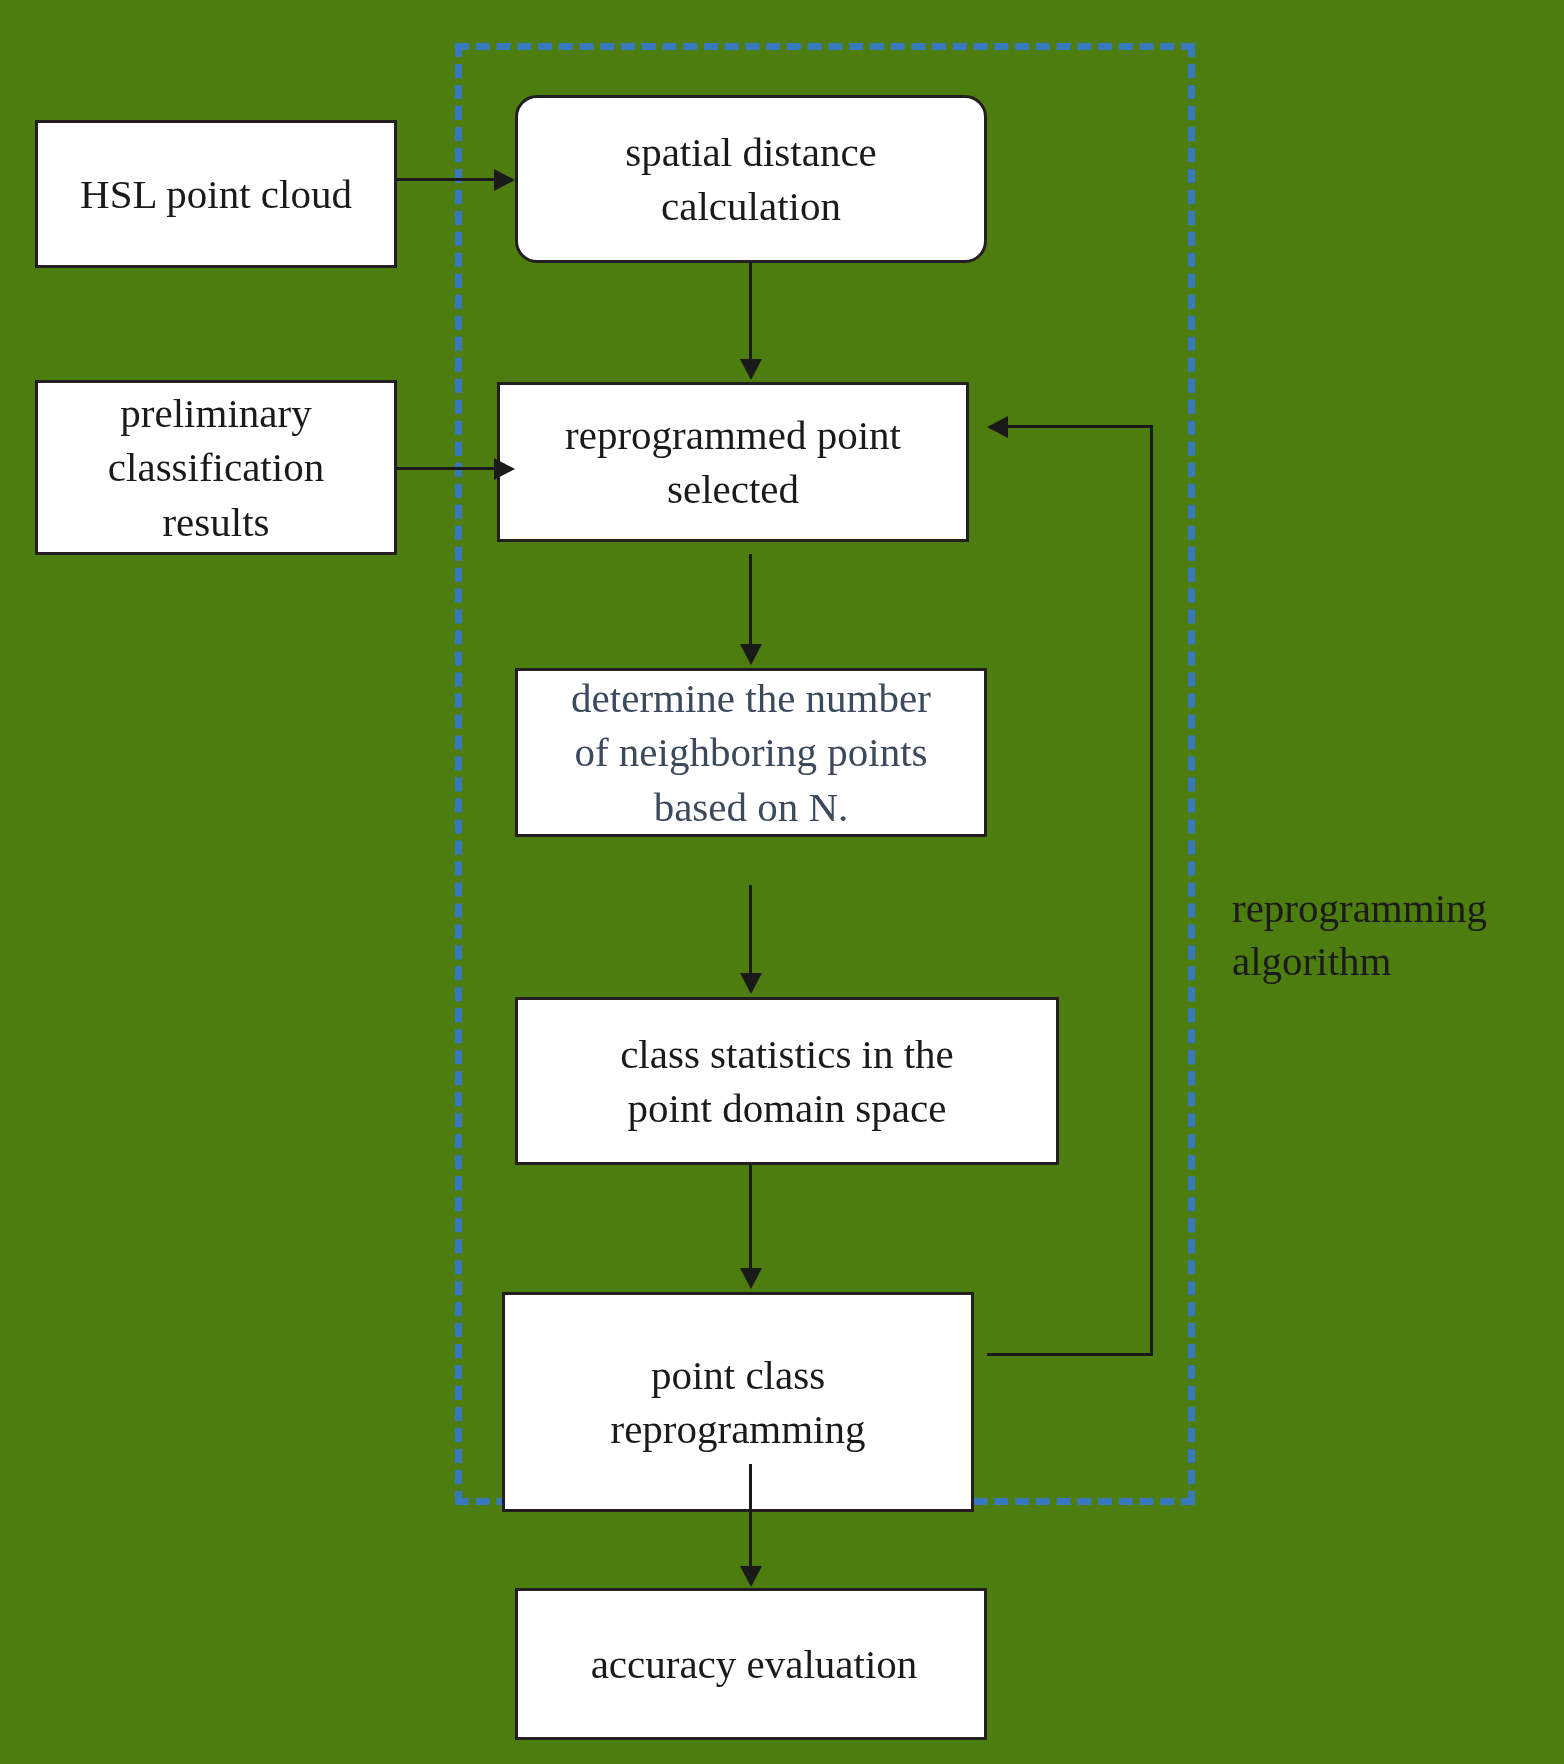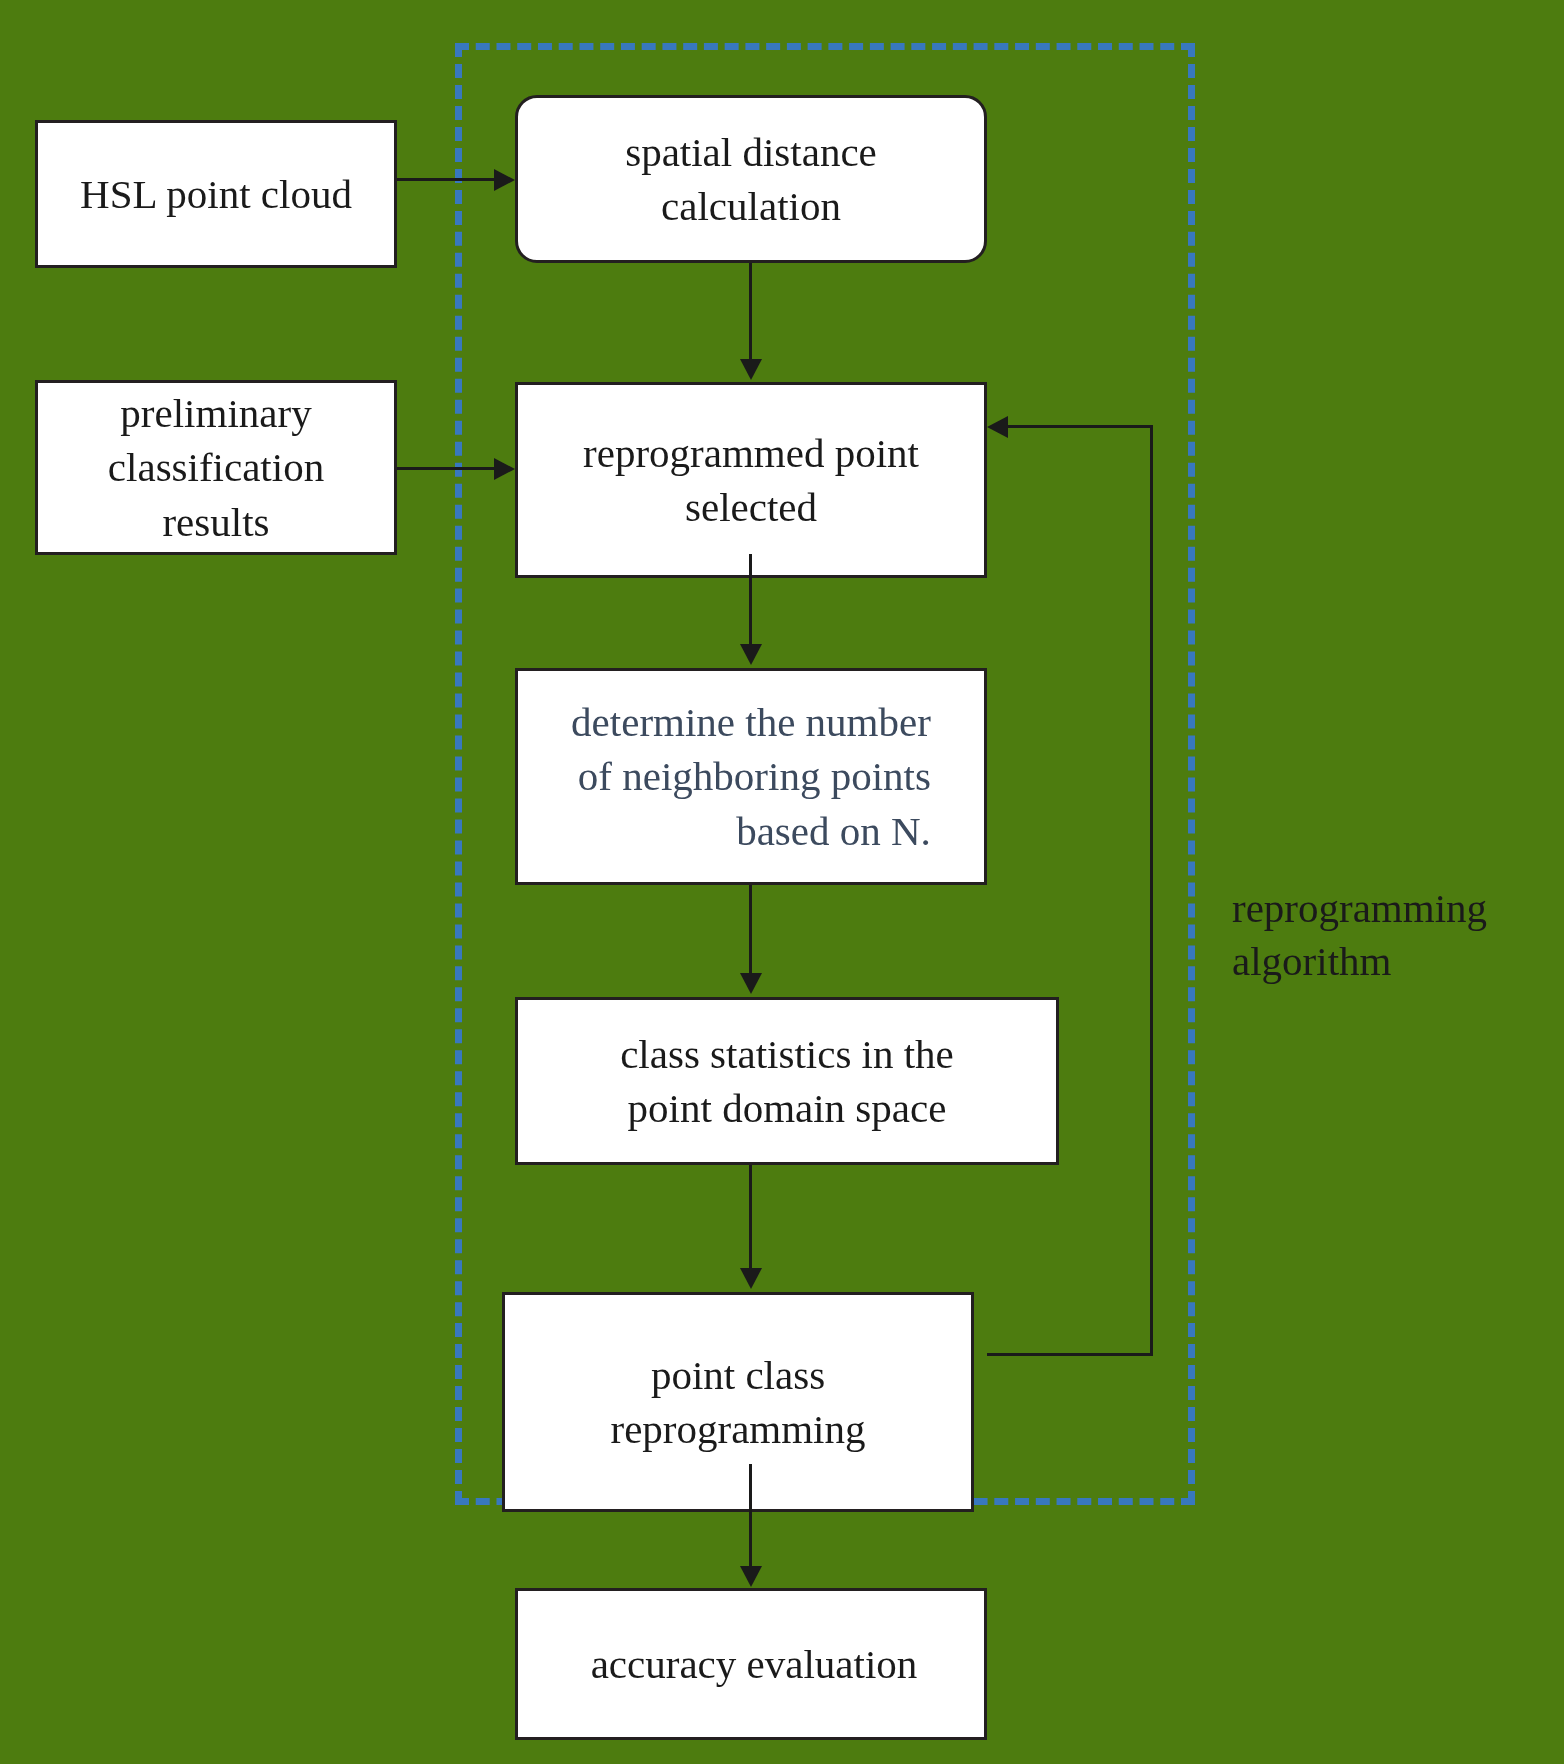--- a/index.html
+++ b/index.html
@@ -98,26 +98,26 @@
     <span class="node-label">preliminary
 classification
 results</span>
   </div>
 
   <div class="node" style="left:515px; top:95px; width:472px; height:168px;border-radius:22px;">
     <span class="node-label">spatial distance
 calculation</span>
   </div>
 
-  <div class="node" style="left:515px; top:382px; width:472px; height:196px;">
+  <div class="node" style="left:497px; top:382px; width:472px; height:160px;">
     <span class="node-label">reprogrammed point
 selected</span>
   </div>
 
-  <div class="node tinted" style="left:515px; top:668px; width:472px; height:217px;text-align:right;">
+  <div class="node tinted" style="left:515px; top:668px; width:472px; height:169px;">
     <span class="node-label">determine the number
 of neighboring points
 based on N.</span>
   </div>
 
   <div class="node" style="left:515px; top:997px; width:544px; height:168px;">
     <span class="node-label">class statistics in the
 point domain space</span>
   </div>
 

